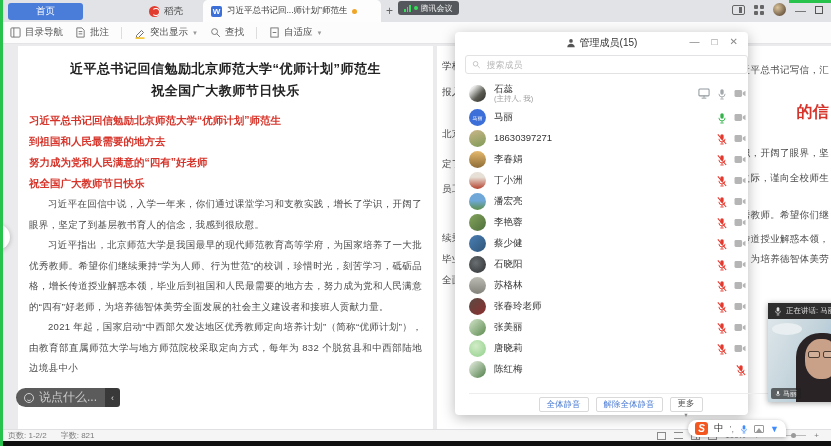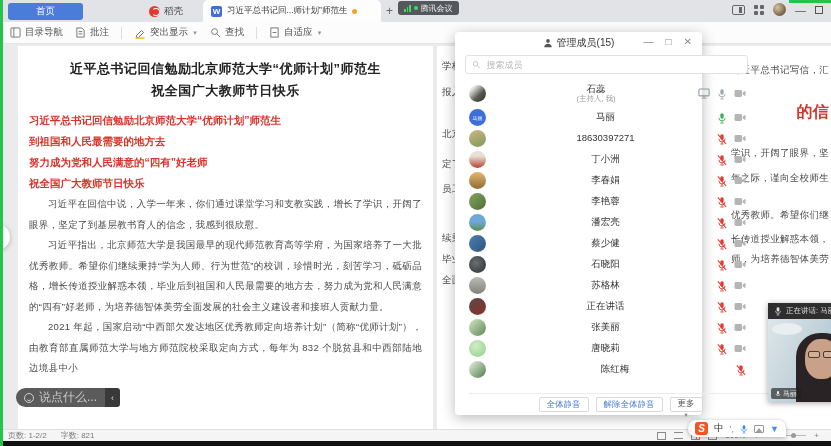--- a/index.html
+++ b/index.html
@@ -60,29 +60,29 @@
   .nav-right{right:5px;top:180px;}
   .nav-left{left:-16px;top:180px;}
   .danmaku{position:absolute;left:16px;top:344px;height:19px;display:flex;align-items:center;z-index:35;}
   .dm-pill{height:19px;background:rgba(55,55,55,.82);border-radius:10px 0 0 10px;display:flex;align-items:center;padding:0 8px;gap:5px;}
   .dm-face{width:10px;height:10px;border-radius:50%;border:1px solid #cfcfcf;position:relative;}
   .dm-face:after{content:"";position:absolute;left:2px;top:4.5px;width:4px;height:2px;border-bottom:1px solid #cfcfcf;border-radius:0 0 3px 3px;}
   .dm-text{color:#c9c9c9;font-size:12px;}
   .dm-collapse{height:19px;width:15px;background:rgba(35,35,35,.9);border-radius:0 3px 3px 0;color:#ddd;font-size:9px;display:flex;align-items:center;justify-content:center;}
 
   
-  .panel{position:absolute;left:455px;top:32px;width:247px;height:383px;background:#fff;border-radius:4px;box-shadow:0 3px 14px rgba(0,0,0,.28);z-index:50;}
+  .panel{position:absolute;left:455px;top:32px;width:293px;height:383px;background:#fff;border-radius:4px;box-shadow:0 3px 14px rgba(0,0,0,.28);z-index:50;}
   .p-head{position:relative;height:17px;display:flex;align-items:center;justify-content:center;gap:4px;padding-top:4px;}
   .p-title{font-size:10px;color:#333;}
   .p-ctrls{position:absolute;right:10px;top:4px;display:flex;gap:12px;color:#8a8a8a;font-size:10px;align-items:center;}
   .p-box{position:absolute;left:10px;top:23px;width:283px;height:19px;border:1px solid #e2e2e4;border-radius:3px;display:flex;align-items:center;padding:0 6px;gap:4px;background:#fff;}
   .p-box input{border:none;outline:none;font-size:9px;color:#555;width:100%;background:transparent;}
   .p-box input::placeholder{color:#b8b8b8;}
   .mlist{position:absolute;left:0;top:48px;width:303px;height:313px;overflow:hidden;}
-  .mrow{display:flex;align-items:center;height:21px;padding:0 12px 0 14px;text-align:center;}
+  .mrow{display:flex;align-items:center;height:21px;padding:0 12px 0 14px;}
   .mrow.host{height:27px;}
   .avatar{width:17px;height:17px;border-radius:50%;flex:0 0 auto;background:#ccc;display:flex;align-items:center;justify-content:center;overflow:hidden;}
   .avtext{font-style:normal;color:#fff;font-size:5px;}
   .mname-wrap{margin-left:8px;display:flex;flex-direction:column;justify-content:center;line-height:1.1;flex:1 1 auto;overflow:hidden;}
   .mname{font-size:9.5px;color:#333;white-space:nowrap;}
   .member-sub{font-size:7.5px;color:#9c9c9c;margin-top:1px;}
   .rowicons{display:flex;align-items:center;gap:7px;flex:0 0 auto;}
   .mic{color:#a2a7ab;}
   .mic.grey{color:#a2a7ab;}
   .mic.green{color:#33b34a;}
@@ -350,20 +350,42 @@
               <path d="M6 10.5v2M4 13h4" stroke="currentColor" stroke-width="1.1" fill="none"></path>
               <line class="slash" x1="1" y1="1.5" x2="11" y2="13" stroke="currentColor" stroke-width="1.3"></line>
             </svg>
           <svg class="cam" width="12" height="9" viewBox="0 0 14 10">
               <rect x="0.6" y="1" width="8.8" height="8" rx="1.6" fill="currentColor"></rect>
               <path d="M10.2 3.8l3.2-1.9v6.2l-3.2-1.9z" fill="currentColor"></path>
             </svg>
         </span>
       </div>
         <div class="mrow">
+        <span class="avatar" style="background: linear-gradient(rgb(229, 184, 109), rgb(141, 108, 54));">
+            <i class="avtext"></i>
+          </span>
+        <span class="mname-wrap">
+          <span class="mname">李春娟</span>
+
+        </span>
+        <span class="rowicons">
+
+          <svg class="mic muted" width="10" height="12" viewBox="0 0 12 14">
+              <rect x="4" y="1.2" width="4" height="6.6" rx="2" fill="currentColor"></rect>
+              <path d="M2.3 6.8a3.7 3.7 0 0 0 7.4 0" fill="none" stroke="currentColor" stroke-width="1.1"></path>
+              <path d="M6 10.5v2M4 13h4" stroke="currentColor" stroke-width="1.1" fill="none"></path>
+              <line class="slash" x1="1" y1="1.5" x2="11" y2="13" stroke="currentColor" stroke-width="1.3"></line>
+            </svg>
+          <svg class="cam" width="12" height="9" viewBox="0 0 14 10">
+              <rect x="0.6" y="1" width="8.8" height="8" rx="1.6" fill="currentColor"></rect>
+              <path d="M10.2 3.8l3.2-1.9v6.2l-3.2-1.9z" fill="currentColor"></path>
+            </svg>
+        </span>
+      </div>
+        <div class="mrow">
         <span class="avatar" style="background: linear-gradient(rgb(231, 224, 214) 30%, rgb(181, 67, 47));">
             <i class="avtext"></i>
           </span>
         <span class="mname-wrap">
           <span class="mname">丁小洲</span>
 
         </span>
         <span class="rowicons">
 
           <svg class="mic muted" width="10" height="12" viewBox="0 0 12 14">
@@ -372,25 +394,25 @@
               <path d="M6 10.5v2M4 13h4" stroke="currentColor" stroke-width="1.1" fill="none"></path>
               <line class="slash" x1="1" y1="1.5" x2="11" y2="13" stroke="currentColor" stroke-width="1.3"></line>
             </svg>
           <svg class="cam" width="12" height="9" viewBox="0 0 14 10">
               <rect x="0.6" y="1" width="8.8" height="8" rx="1.6" fill="currentColor"></rect>
               <path d="M10.2 3.8l3.2-1.9v6.2l-3.2-1.9z" fill="currentColor"></path>
             </svg>
         </span>
       </div>
         <div class="mrow">
-        <span class="avatar" style="background: linear-gradient(rgb(229, 184, 109), rgb(141, 108, 54));">
-            <i class="avtext"></i>
-          </span>
-        <span class="mname-wrap">
-          <span class="mname">李春娟</span>
+        <span class="avatar" style="background: linear-gradient(rgb(111, 168, 216) 45%, rgb(92, 143, 74));">
+            <i class="avtext"></i>
+          </span>
+        <span class="mname-wrap">
+          <span class="mname">潘宏亮</span>
 
         </span>
         <span class="rowicons">
 
           <svg class="mic muted" width="10" height="12" viewBox="0 0 12 14">
               <rect x="4" y="1.2" width="4" height="6.6" rx="2" fill="currentColor"></rect>
               <path d="M2.3 6.8a3.7 3.7 0 0 0 7.4 0" fill="none" stroke="currentColor" stroke-width="1.1"></path>
               <path d="M6 10.5v2M4 13h4" stroke="currentColor" stroke-width="1.1" fill="none"></path>
               <line class="slash" x1="1" y1="1.5" x2="11" y2="13" stroke="currentColor" stroke-width="1.3"></line>
             </svg>
@@ -416,42 +438,20 @@
               <path d="M6 10.5v2M4 13h4" stroke="currentColor" stroke-width="1.1" fill="none"></path>
               <line class="slash" x1="1" y1="1.5" x2="11" y2="13" stroke="currentColor" stroke-width="1.3"></line>
             </svg>
           <svg class="cam" width="12" height="9" viewBox="0 0 14 10">
               <rect x="0.6" y="1" width="8.8" height="8" rx="1.6" fill="currentColor"></rect>
               <path d="M10.2 3.8l3.2-1.9v6.2l-3.2-1.9z" fill="currentColor"></path>
             </svg>
         </span>
       </div>
         <div class="mrow">
-        <span class="avatar" style="background: linear-gradient(rgb(111, 168, 216) 45%, rgb(92, 143, 74));">
-            <i class="avtext"></i>
-          </span>
-        <span class="mname-wrap">
-          <span class="mname">潘宏亮</span>
-
-        </span>
-        <span class="rowicons">
-
-          <svg class="mic muted" width="10" height="12" viewBox="0 0 12 14">
-              <rect x="4" y="1.2" width="4" height="6.6" rx="2" fill="currentColor"></rect>
-              <path d="M2.3 6.8a3.7 3.7 0 0 0 7.4 0" fill="none" stroke="currentColor" stroke-width="1.1"></path>
-              <path d="M6 10.5v2M4 13h4" stroke="currentColor" stroke-width="1.1" fill="none"></path>
-              <line class="slash" x1="1" y1="1.5" x2="11" y2="13" stroke="currentColor" stroke-width="1.3"></line>
-            </svg>
-          <svg class="cam" width="12" height="9" viewBox="0 0 14 10">
-              <rect x="0.6" y="1" width="8.8" height="8" rx="1.6" fill="currentColor"></rect>
-              <path d="M10.2 3.8l3.2-1.9v6.2l-3.2-1.9z" fill="currentColor"></path>
-            </svg>
-        </span>
-      </div>
-        <div class="mrow">
         <span class="avatar" style="background: linear-gradient(135deg, rgb(74, 127, 181), rgb(47, 85, 120));">
             <i class="avtext"></i>
           </span>
         <span class="mname-wrap">
           <span class="mname">蔡少健</span>
 
         </span>
         <span class="rowicons">
 
           <svg class="mic muted" width="10" height="12" viewBox="0 0 12 14">
@@ -508,21 +508,21 @@
               <rect x="0.6" y="1" width="8.8" height="8" rx="1.6" fill="currentColor"></rect>
               <path d="M10.2 3.8l3.2-1.9v6.2l-3.2-1.9z" fill="currentColor"></path>
             </svg>
         </span>
       </div>
         <div class="mrow">
         <span class="avatar" style="background: linear-gradient(135deg, rgb(90, 74, 66), rgb(140, 47, 47));">
             <i class="avtext"></i>
           </span>
         <span class="mname-wrap">
-          <span class="mname">正在讲话</span>
+          <span class="mname">张春玲老师</span>
 
         </span>
         <span class="rowicons">
 
           <svg class="mic muted" width="10" height="12" viewBox="0 0 12 14">
               <rect x="4" y="1.2" width="4" height="6.6" rx="2" fill="currentColor"></rect>
               <path d="M2.3 6.8a3.7 3.7 0 0 0 7.4 0" fill="none" stroke="currentColor" stroke-width="1.1"></path>
               <path d="M6 10.5v2M4 13h4" stroke="currentColor" stroke-width="1.1" fill="none"></path>
               <line class="slash" x1="1" y1="1.5" x2="11" y2="13" stroke="currentColor" stroke-width="1.3"></line>
             </svg>

